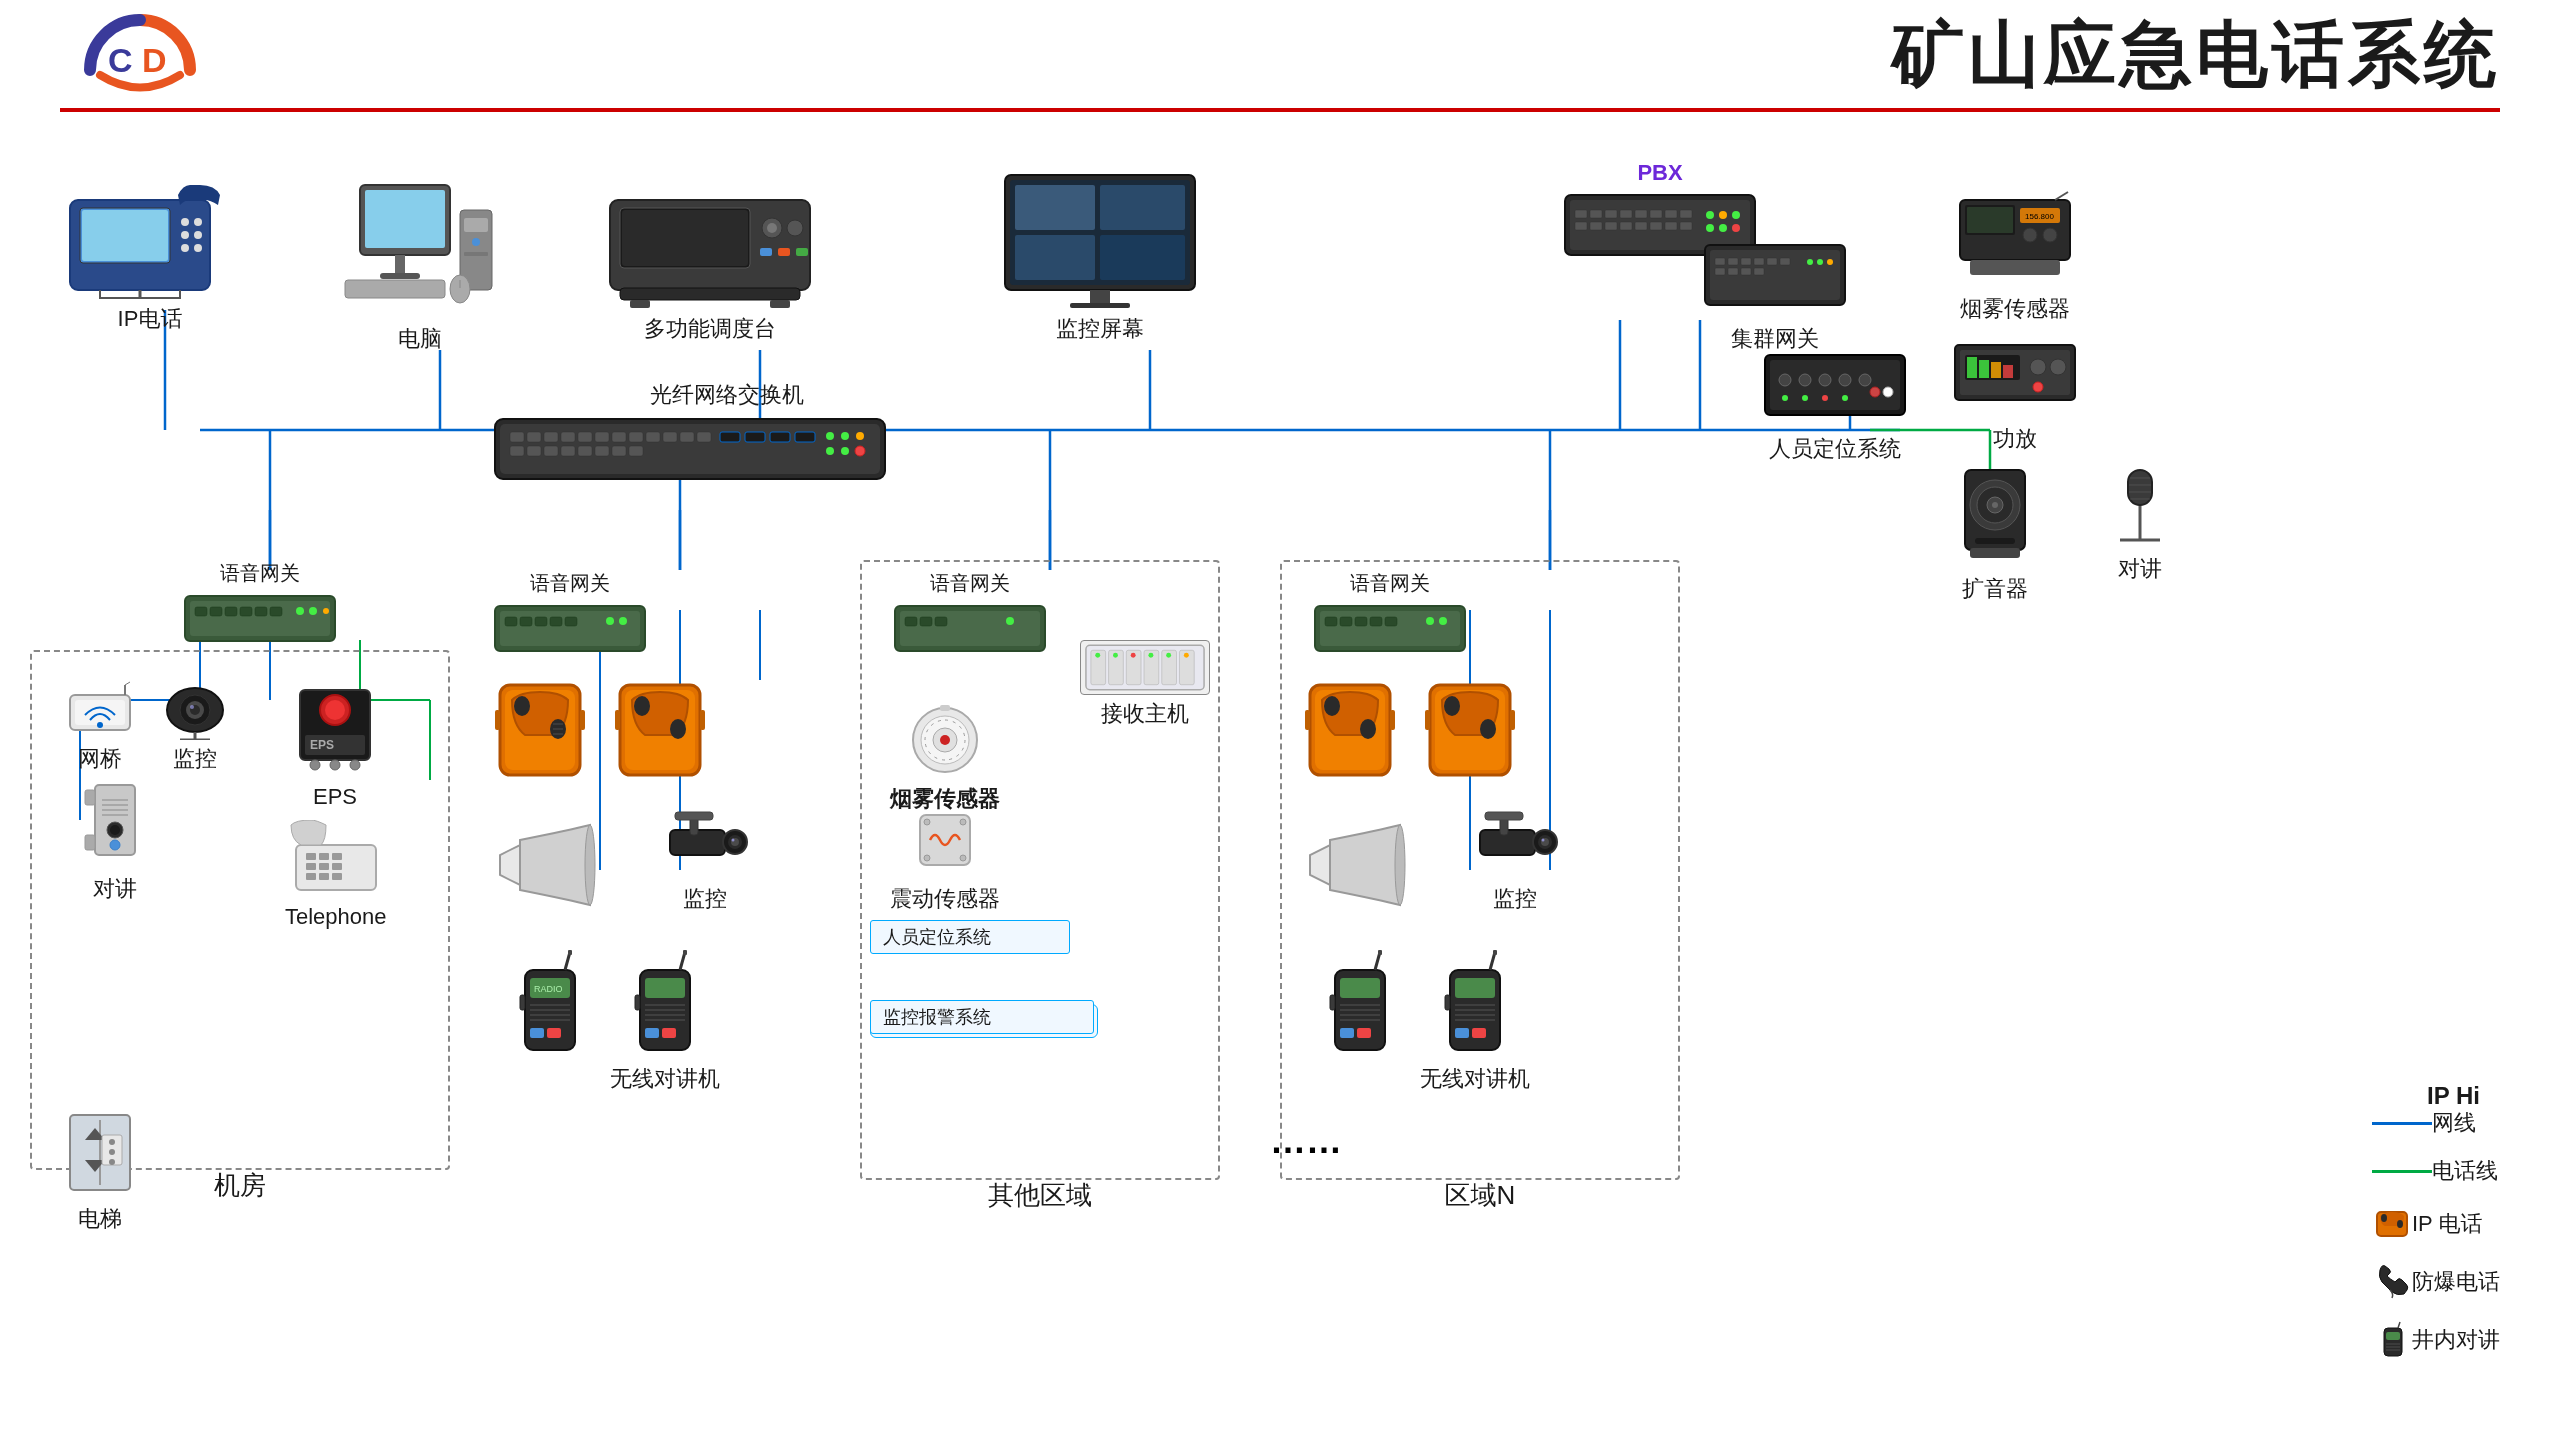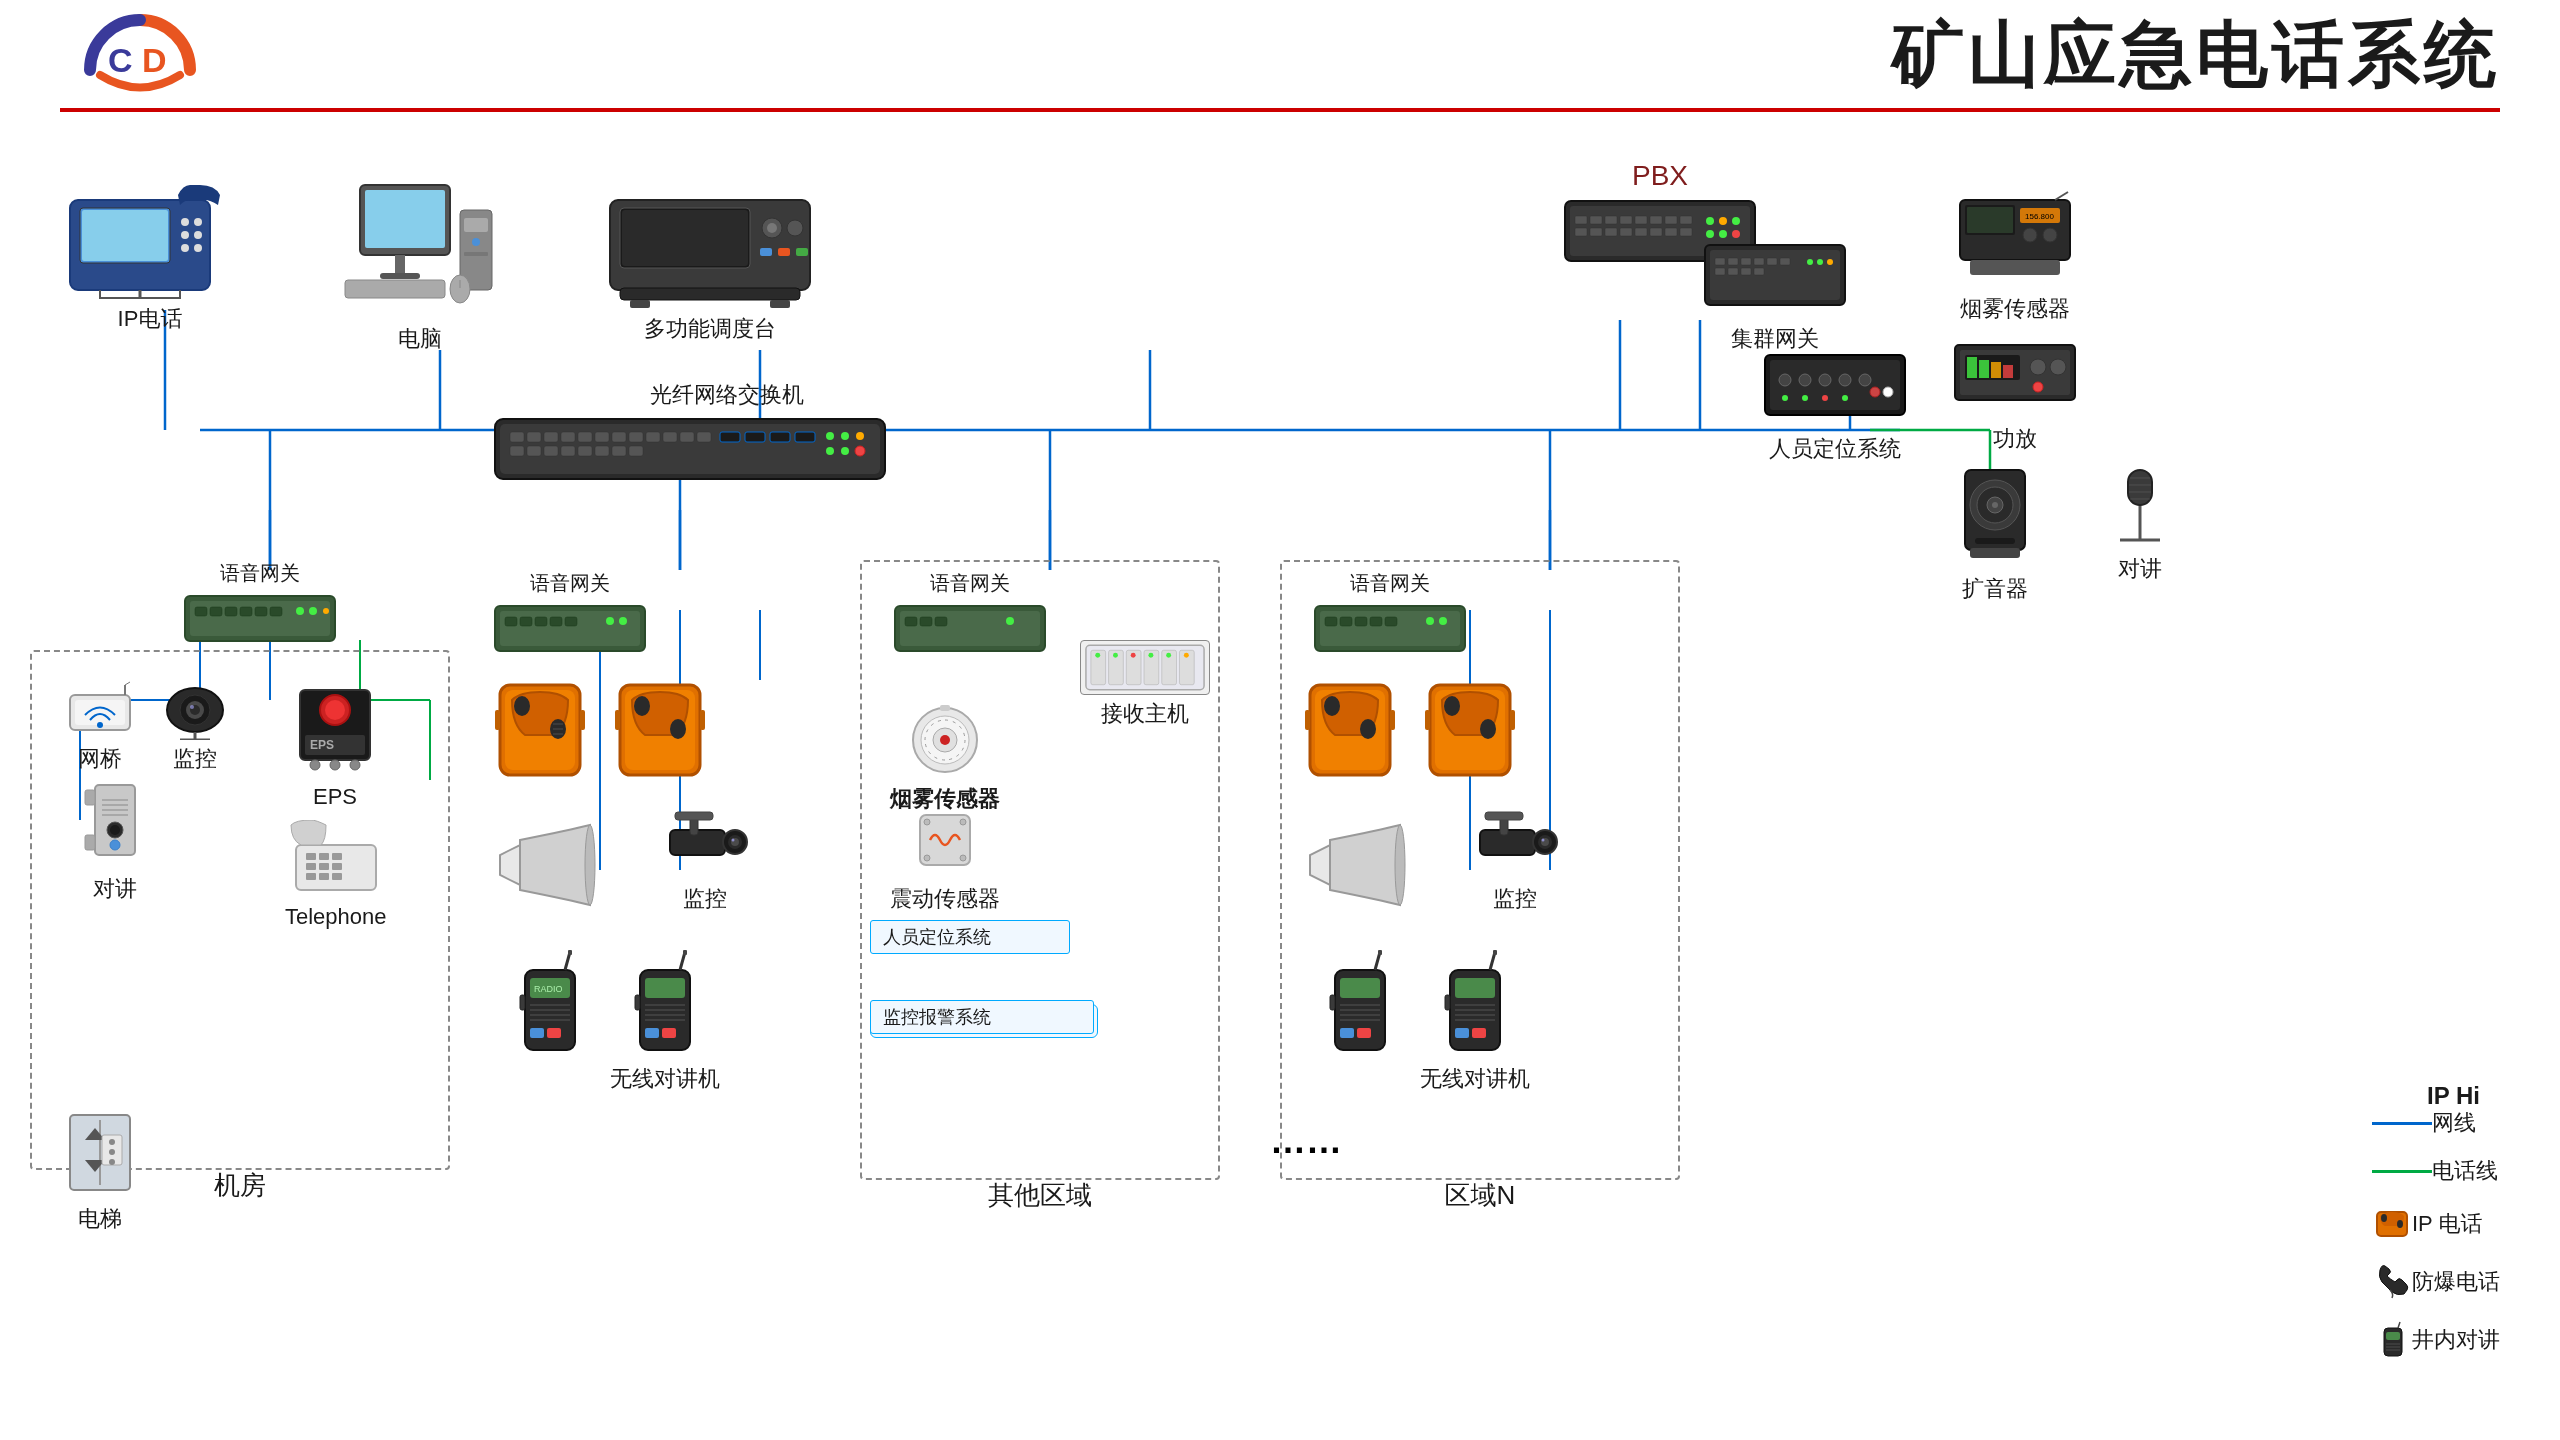--- a/index.html
+++ b/index.html
@@ -279,23 +279,42 @@
         <rect x="196" y="78" width="12" height="8" rx="2" fill="#44aa44"></rect>
 
         <rect x="20" y="118" width="180" height="12" rx="4" fill="#2a2a2a" stroke="#111"></rect>
         <rect x="30" y="130" width="20" height="8" rx="2" fill="#444"></rect>
         <rect x="170" y="130" width="20" height="8" rx="2" fill="#444"></rect>
       </svg>
     </div>
     <span class="device-label">多功能调度台</span>
   </div>
 
+  <div class="device" style="left:1000px; top:50px;">
+    <div class="device-icon" style="width:200px; height:140px;">
+      <svg viewBox="0 0 200 140" width="200" height="140">
+
+        <rect x="5" y="5" width="190" height="115" rx="6" fill="#2a2a2a" stroke="#111" stroke-width="2"></rect>
+
+        <rect x="10" y="10" width="180" height="105" rx="3" fill="#1a2a3a"></rect>
+
+        <rect x="15" y="15" width="80" height="45" rx="2" fill="#3a5a7a"></rect>
+        <rect x="100" y="15" width="85" height="45" rx="2" fill="#2a4a6a"></rect>
+        <rect x="15" y="65" width="80" height="45" rx="2" fill="#2a4a6a"></rect>
+        <rect x="100" y="65" width="85" height="45" rx="2" fill="#1a3a5a"></rect>
+
+        <rect x="90" y="120" width="20" height="15" fill="#444"></rect>
+        <rect x="70" y="133" width="60" height="5" rx="2" fill="#333"></rect>
+      </svg>
+    </div>
+    <span class="device-label">监控屏幕</span>
+  </div>
 
   <div class="device" style="left:1560px; top:40px;">
-    <span style="font-size:28px; font-weight:normal; color:#7f1d1d;">PBX</span>
+    <span style="font-size:22px; font-weight:bold; color:#6d28d9;">PBX</span>
     <div class="device-icon" style="width:200px; height:80px; margin-top:4px;">
       <svg viewBox="0 0 200 80" width="200" height="80">
 
         <rect x="5" y="5" width="190" height="60" rx="6" fill="#2a2a2a" stroke="#111" stroke-width="2"></rect>
         <rect x="10" y="10" width="180" height="50" rx="3" fill="#3a3a3a"></rect>
 
         <g fill="#555" stroke="#333" stroke-width="0.5">
           <rect x="15" y="20" width="12" height="8" rx="1"></rect>
             <rect x="30" y="20" width="12" height="8" rx="1"></rect>
           <rect x="45" y="20" width="12" height="8" rx="1"></rect>

